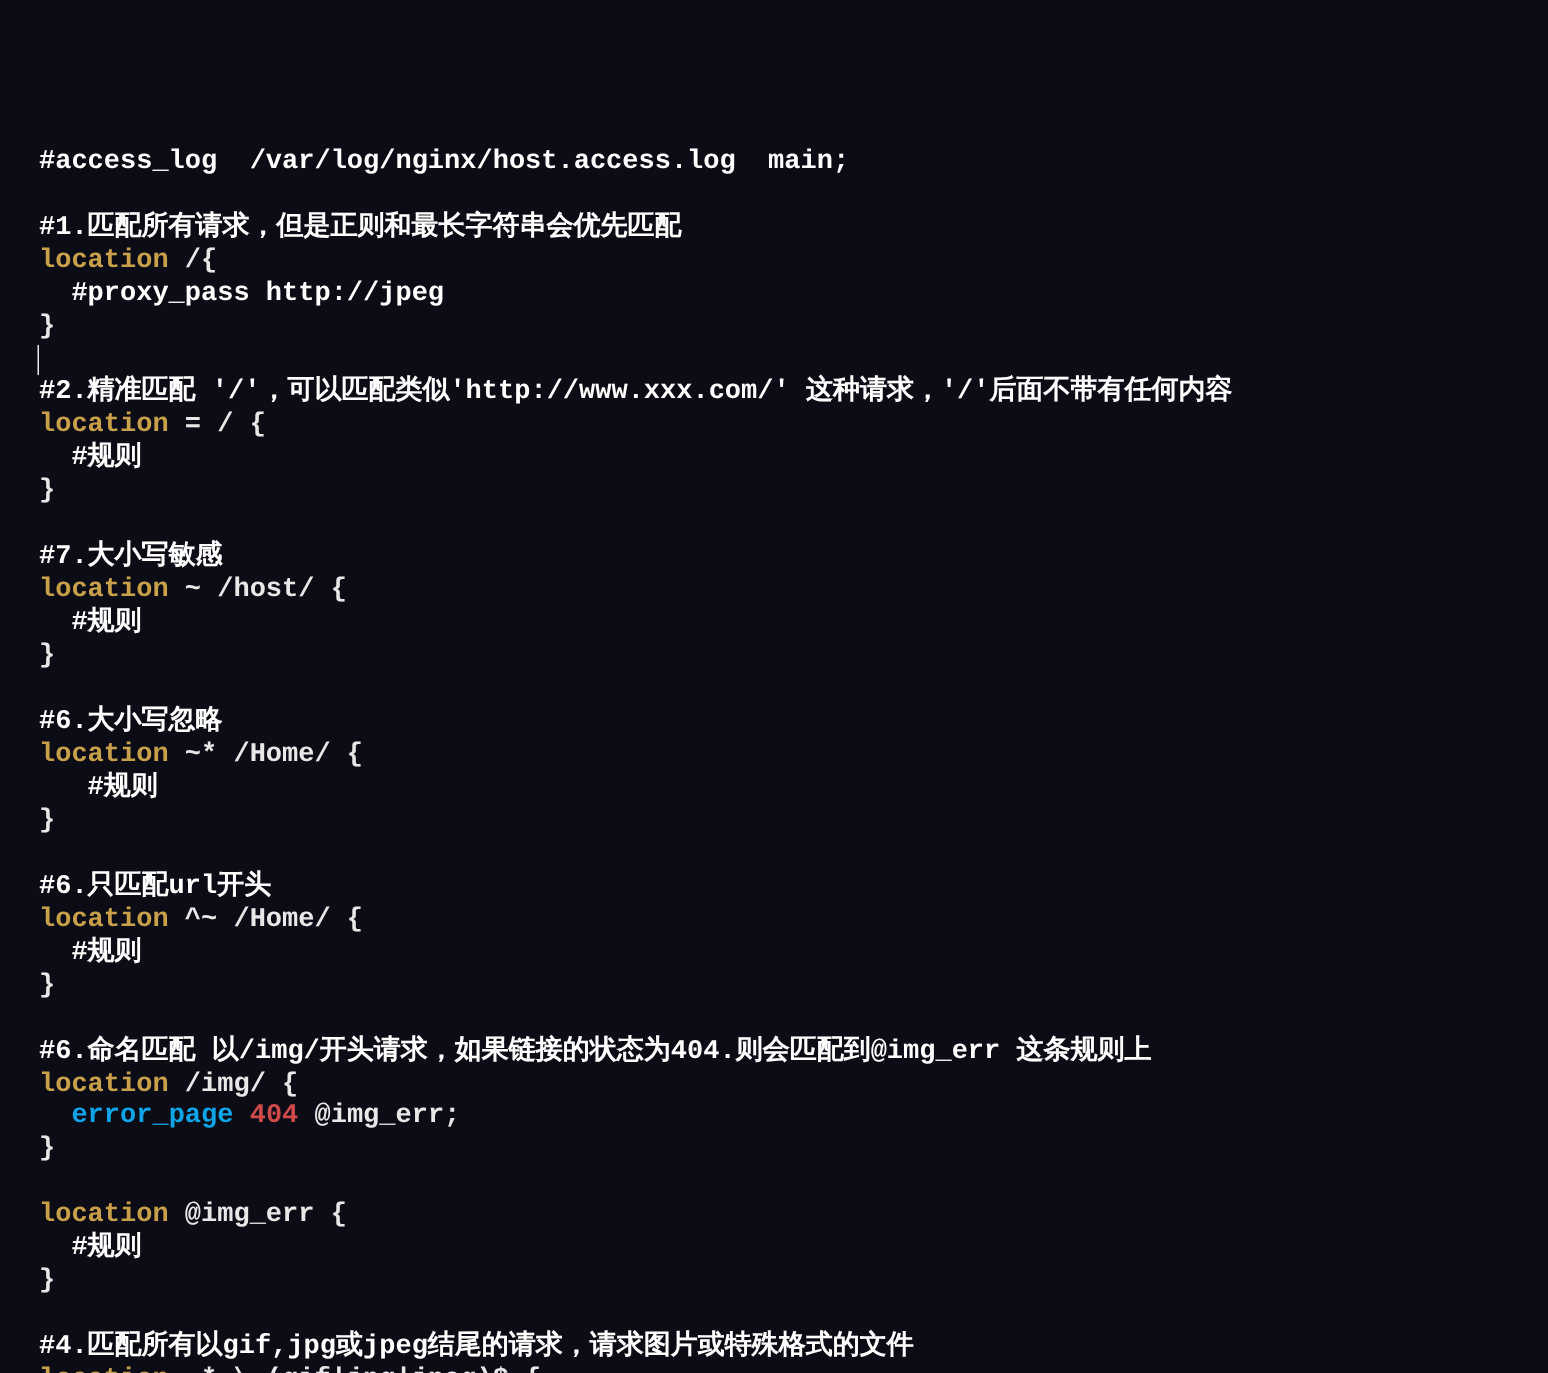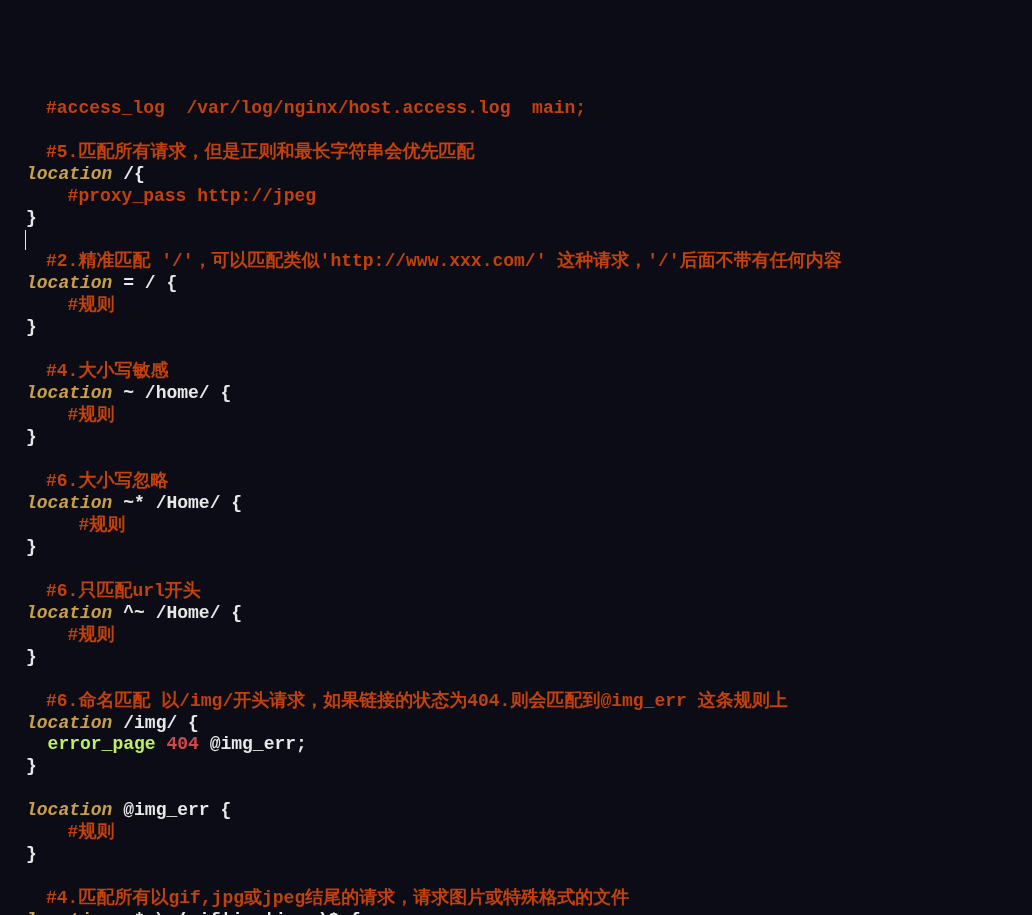--- a/index.html
+++ b/index.html
@@ -15,32 +15,30 @@
       padding: 10px 26px;
       color: #e8e8e8;
       white-space: pre;
       font-weight: bold;
       position: relative;
       min-height: 915px;
       width: 1032px;
       overflow: hidden;
     }
     .comment-blue {
-      color: #c2410c;
-      margin-left: 20px;
+      color: #ffffff;
     }
     .keyword {
       color: #c9a04a;
-      font-style: italic;
     }
     .text {
       color: #e8e8e8;
     }
     .directive-green {
-      color: #bef264;
+      color: #0ea5e9;
       margin-top: 18px;
     }
     .err-red {
       color: #d14a4a;
       margin-top: 36px;
     }
     .cursor {
       display: inline-block;
       width: 1px;
       height: 20px;
@@ -49,32 +47,32 @@
       margin-left: -1px;
     }
   </style>
 </head>
 <body>
 
 
 
 <div><span class="comment-blue">#access_log  /var/log/nginx/host.access.log  main;</span>
 
-<span class="comment-blue">#5.匹配所有请求，但是正则和最长字符串会优先匹配</span>
+<span class="comment-blue">#1.匹配所有请求，但是正则和最长字符串会优先匹配</span>
 <span class="keyword">location</span><span class="text"> /{</span>
 <span class="comment-blue">  #proxy_pass http://jpeg</span>
 <span class="text">}</span>
 <span class="cursor"></span>
 <span class="comment-blue">#2.精准匹配 '/'，可以匹配类似'http://www.xxx.com/' 这种请求，'/'后面不带有任何内容</span>
 <span class="keyword">location</span><span class="text"> = / {</span>
 <span class="comment-blue">  #规则</span>
 <span class="text">}</span>
 
-<span class="comment-blue">#4.大小写敏感</span>
-<span class="keyword">location</span><span class="text"> ~ /home/ {</span>
+<span class="comment-blue">#7.大小写敏感</span>
+<span class="keyword">location</span><span class="text"> ~ /host/ {</span>
 <span class="comment-blue">  #规则</span>
 <span class="text">}</span>
 
 <span class="comment-blue">#6.大小写忽略</span>
 <span class="keyword">location</span><span class="text"> ~* /Home/ {</span>
 <span class="comment-blue">   #规则</span>
 <span class="text">}</span>
 
 <span class="comment-blue">#6.只匹配url开头</span>
 <span class="keyword">location</span><span class="text"> ^~ /Home/ {</span>

